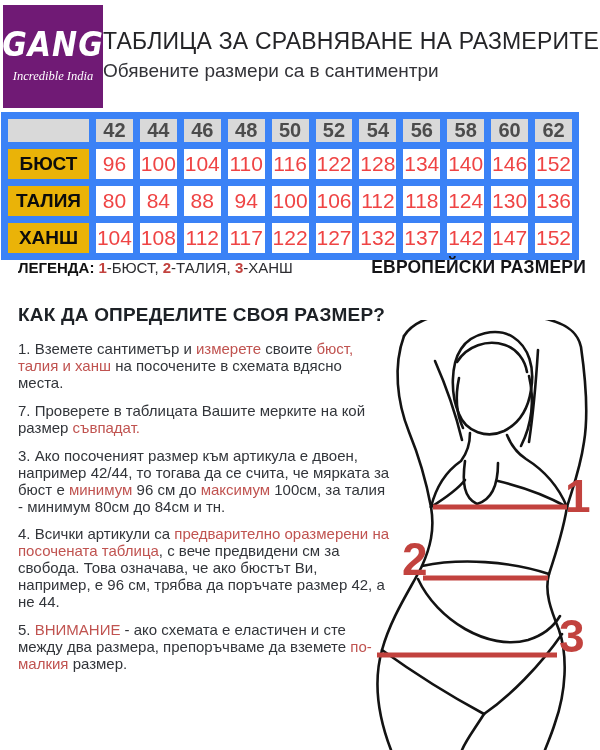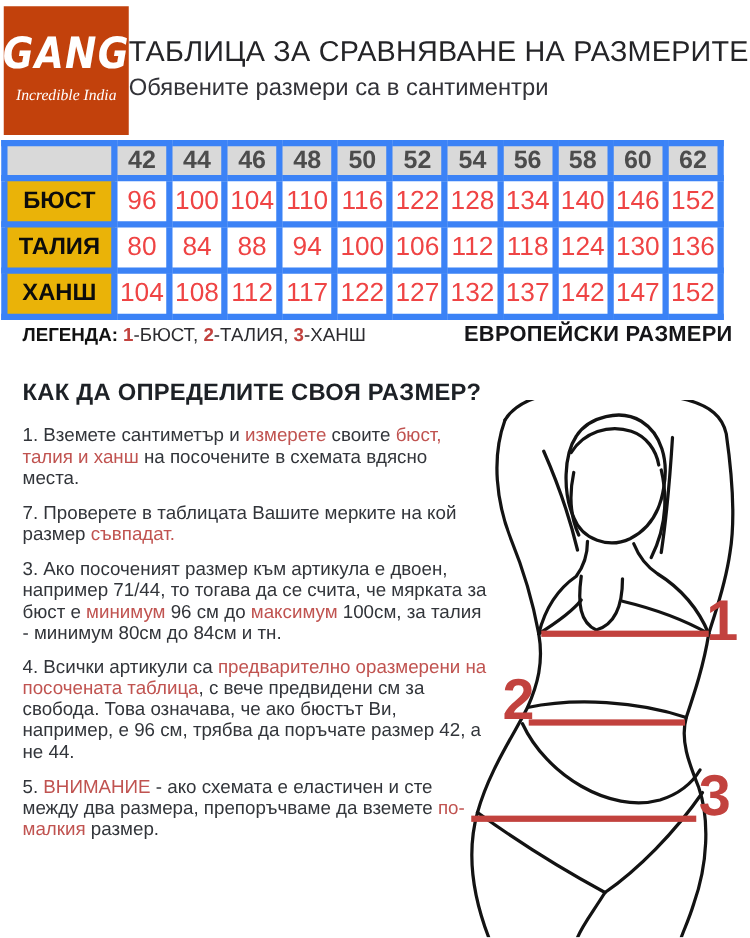--- a/index.html
+++ b/index.html
@@ -5,21 +5,21 @@
   * { box-sizing: border-box; margin: 0; padding: 0; }
   html,body { background:#fff; }
   body { font-family:"Liberation Sans", sans-serif; }
   .page {
     position:relative; width:600px; height:750px; background:#fff;
     overflow:hidden; margin:0 auto;
   }
   
   .logo {
     position:absolute; left:3px; top:5px; width:100px; height:103px;
-    background:#c2410c; color:#fff; display:flex; flex-direction:column;
+    background:#701a75; color:#fff; display:flex; flex-direction:column;
     align-items:center; justify-content:center; text-align:center;
   }
   .logo .brand-name {
     font-family:"DejaVu Sans", sans-serif;
     font-weight:bold; font-style:italic; font-size:30px; letter-spacing:1px;
     line-height:1; transform:scaleY(1.15);
   }
   .logo .brand-tagline {
     font-family:"Liberation Serif", serif; font-style:italic;
     font-size:12.5px; margin-top:10px; white-space:nowrap;
@@ -30,21 +30,21 @@
   }
   .page-title { font-size:23px; font-weight:500; letter-spacing:0.2px; color:#242427; }
   .page-subtitle { font-size:19px; margin-top:5px; color:#333338; }
 
   
   table.size-table {
     position:absolute; left:1px; top:112px; width:578px;
     border-collapse:collapse; table-layout:fixed;
   }
   .size-table th, .size-table td {
-    border:5px solid #3b82f6; text-align:center; padding:0;
+    border:7px solid #3b82f6; text-align:center; padding:0;
   }
   .size-table thead th {
     background:#d9d9d9; height:26px; font-size:20px; font-weight:bold; color:#4c4c4c;
   }
   .size-table thead th.corner { width:88px; background:#d9d9d9; }
   .size-table tbody th {
     height:37px; font-size:19px; font-weight:bold; color:#0c0c0c; background:#eab308;
   }
   .size-table tbody td {
     height:37px; font-size:21px; color:#ef4444; background:#fff; font-weight:400;
@@ -157,21 +157,21 @@
     <div class="legend">
       <span class="legend-label">ЛЕГЕНДА:</span><span id="legend-items"><span><span class="num">1</span><span>-БЮСТ, </span></span><span><span class="num">2</span><span>-ТАЛИЯ, </span></span><span><span class="num">3</span><span>-ХАНШ</span></span></span>
     </div>
     <div class="european-sizes">ЕВРОПЕЙСКИ РАЗМЕРИ</div>
   </div>
 
   <div class="how-to-heading">КАК ДА ОПРЕДЕЛИТЕ СВОЯ РАЗМЕР?</div>
   <div class="steps" id="steps">
       <p><span>1. Вземете сантиметър и </span><span class="red">измерете</span><span> своите </span><span class="red">бюст, талия и ханш</span><span> на посочените в схемата вдясно места.</span></p>
       <p><span>7. Проверете в таблицата Вашите мерките на кой размер </span><span class="red">съвпадат.</span></p>
-      <p><span>3. Ако посоченият размер към артикула е двоен, например 71/44, то тогава да се счита, че мярката за бюст е </span><span class="red">минимум</span><span> 96 см до </span><span class="red">максимум</span><span> 100см, за талия - минимум 80см до 84см и тн.</span></p>
+      <p><span>3. Ако посоченият размер към артикула е двоен, например 42/44, то тогава да се счита, че мярката за бюст е </span><span class="red">минимум</span><span> 96 см до </span><span class="red">максимум</span><span> 100см, за талия - минимум 80см до 84см и тн.</span></p>
       <p><span>4. Всички артикули са </span><span class="red">предварително оразмерени на посочената таблица</span><span>, с вече предвидени см за свобода. Това означава, че ако бюстът Ви, например, е 96 см, трябва да поръчате размер 42, а не 44.</span></p>
       <p><span>5. </span><span class="red">ВНИМАНИЕ</span><span> - ако схемата е еластичен и сте между два размера, препоръчваме да вземете </span><span class="red">по-малкия</span><span> размер.</span></p>
     </div>
 
   <div class="figure-wrap">
     <svg width="242" height="430" viewBox="0 0 242 430">
       <g fill="none" stroke="#131313" stroke-width="2.6" stroke-linecap="round" stroke-linejoin="round">
 
         <path d="M46,16 C35,46 39,82 51,112 C60,134 68,160 73,187"></path>
 

